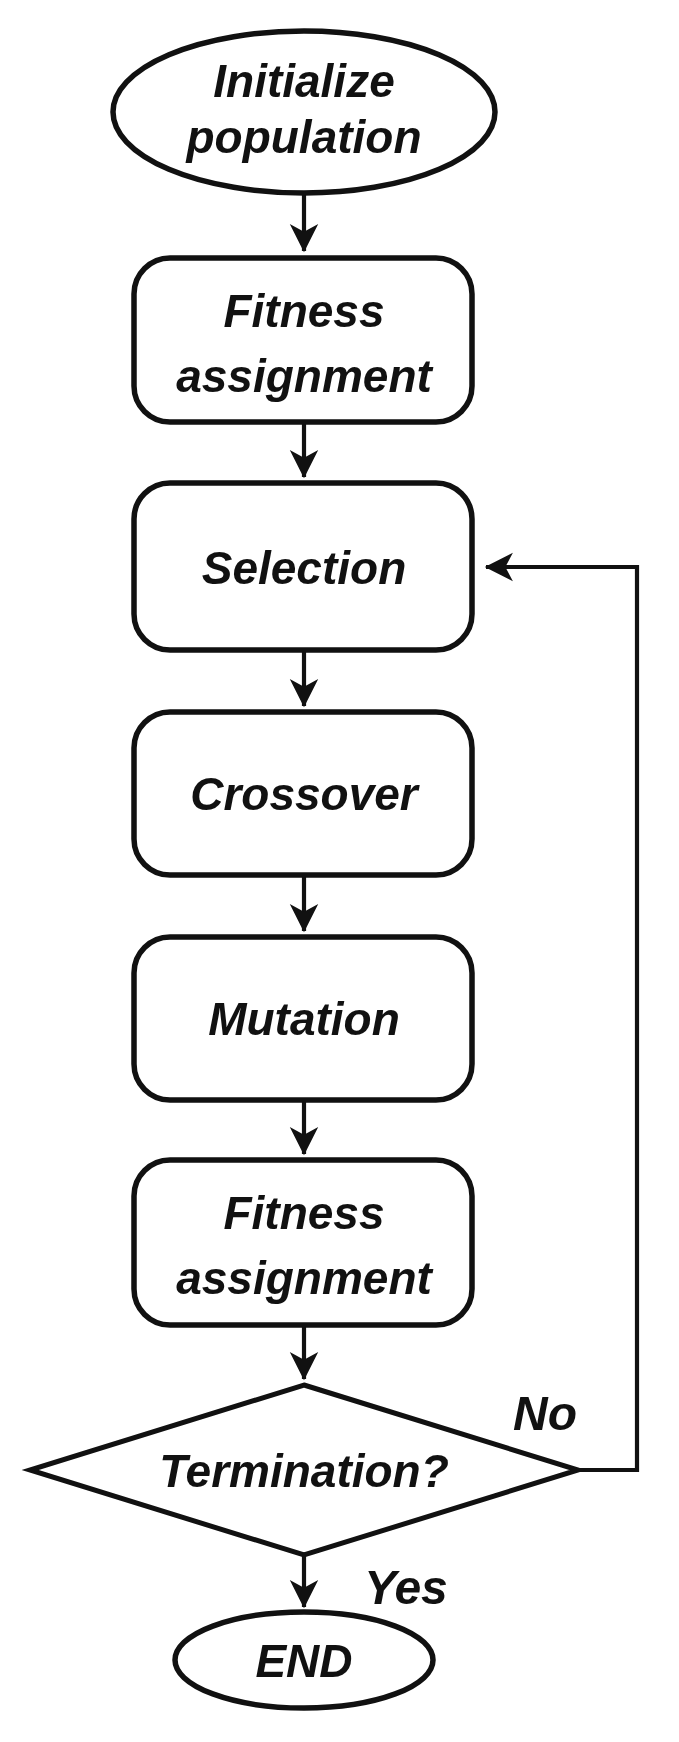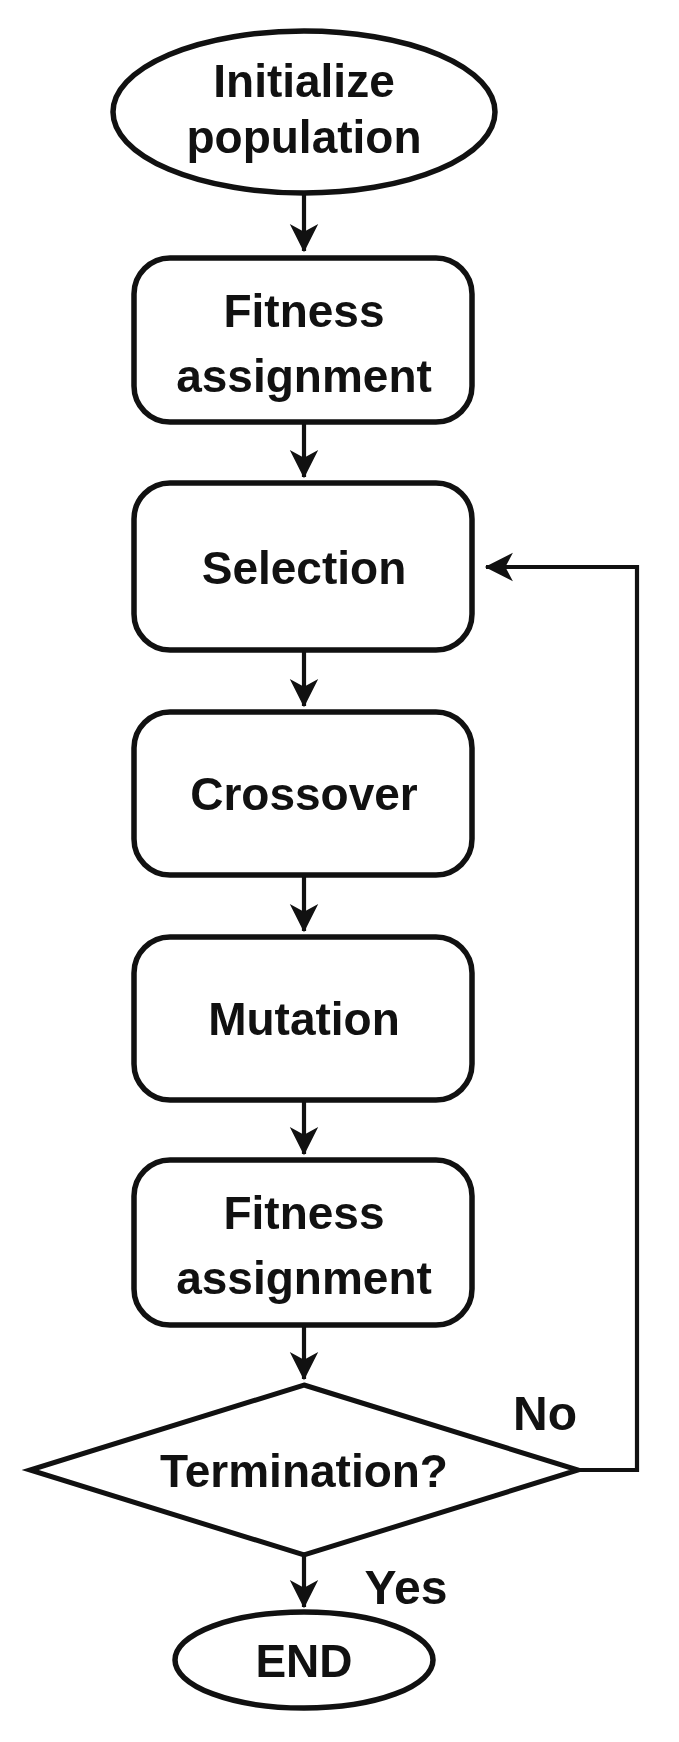--- a/index.html
+++ b/index.html
@@ -6,20 +6,21 @@
     margin: 0;
     padding: 0;
     background: #ffffff;
   }
   .canvas {
     position: relative;
     width: 626px;
     height: 1742px;
     background: #ffffff;
     font-family: "Liberation Sans", sans-serif;
+    font-style: italic;
   }
   svg { display: block; }
   .node-shape {
     fill: #ffffff;
     stroke: #111111;
     stroke-width: 5.5;
   }
   .diamond-shape {
     fill: #ffffff;
     stroke: #111111;

